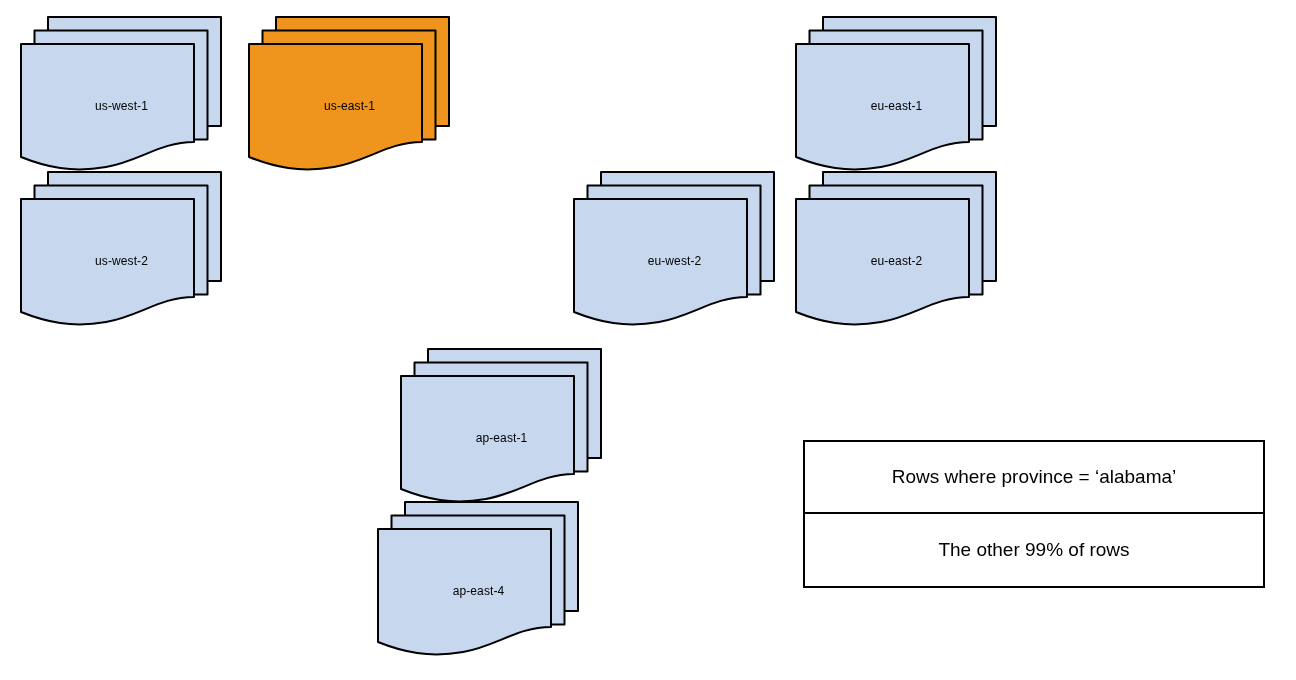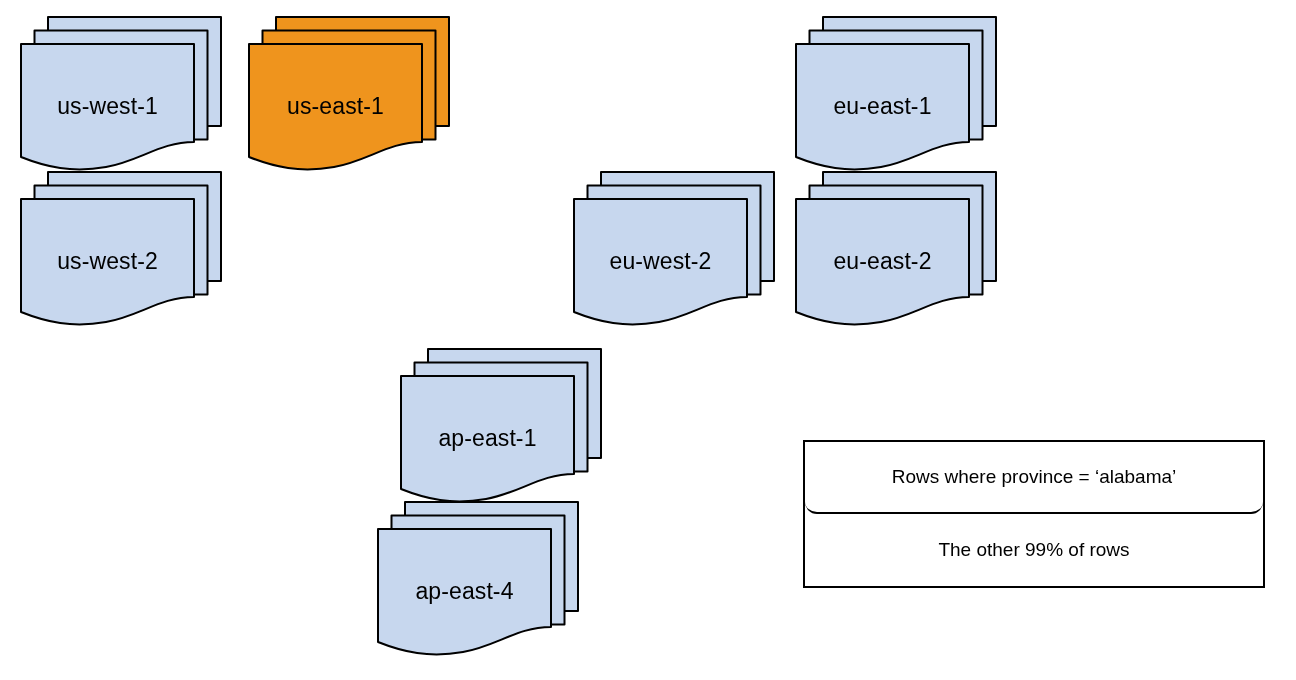--- a/index.html
+++ b/index.html
@@ -34,28 +34,28 @@
     height: 160px;
     overflow: visible;
   }
   .doc-shape {
     stroke: #000000;
     stroke-width: 2;
     stroke-linejoin: round;
   }
   .stack-label {
     position: absolute;
-    left: 0;
+    left: 14px;
     top: 0;
     width: 175px;
     height: 126px;
     display: flex;
     align-items: center;
     justify-content: center;
-    font-size: 23px;
+    font-size: 12px;
     color: #000000;
     letter-spacing: 0.1px;
     white-space: nowrap;
     pointer-events: none;
   }
 
   
   #legend {
     position: absolute;
     left: 803px;
@@ -67,21 +67,20 @@
   }
   .legend-row {
     height: 50%;
     box-sizing: border-box;
     display: flex;
     align-items: center;
     justify-content: center;
     font-size: 19px;
     color: #000000;
     white-space: nowrap;
-    border-radius: 12px;
   }
   .legend-row.first {
     border-bottom: 2px solid #000000;
   }
 </style>
 </head>
 <body>
 
 <div id="diagram-canvas">
 

